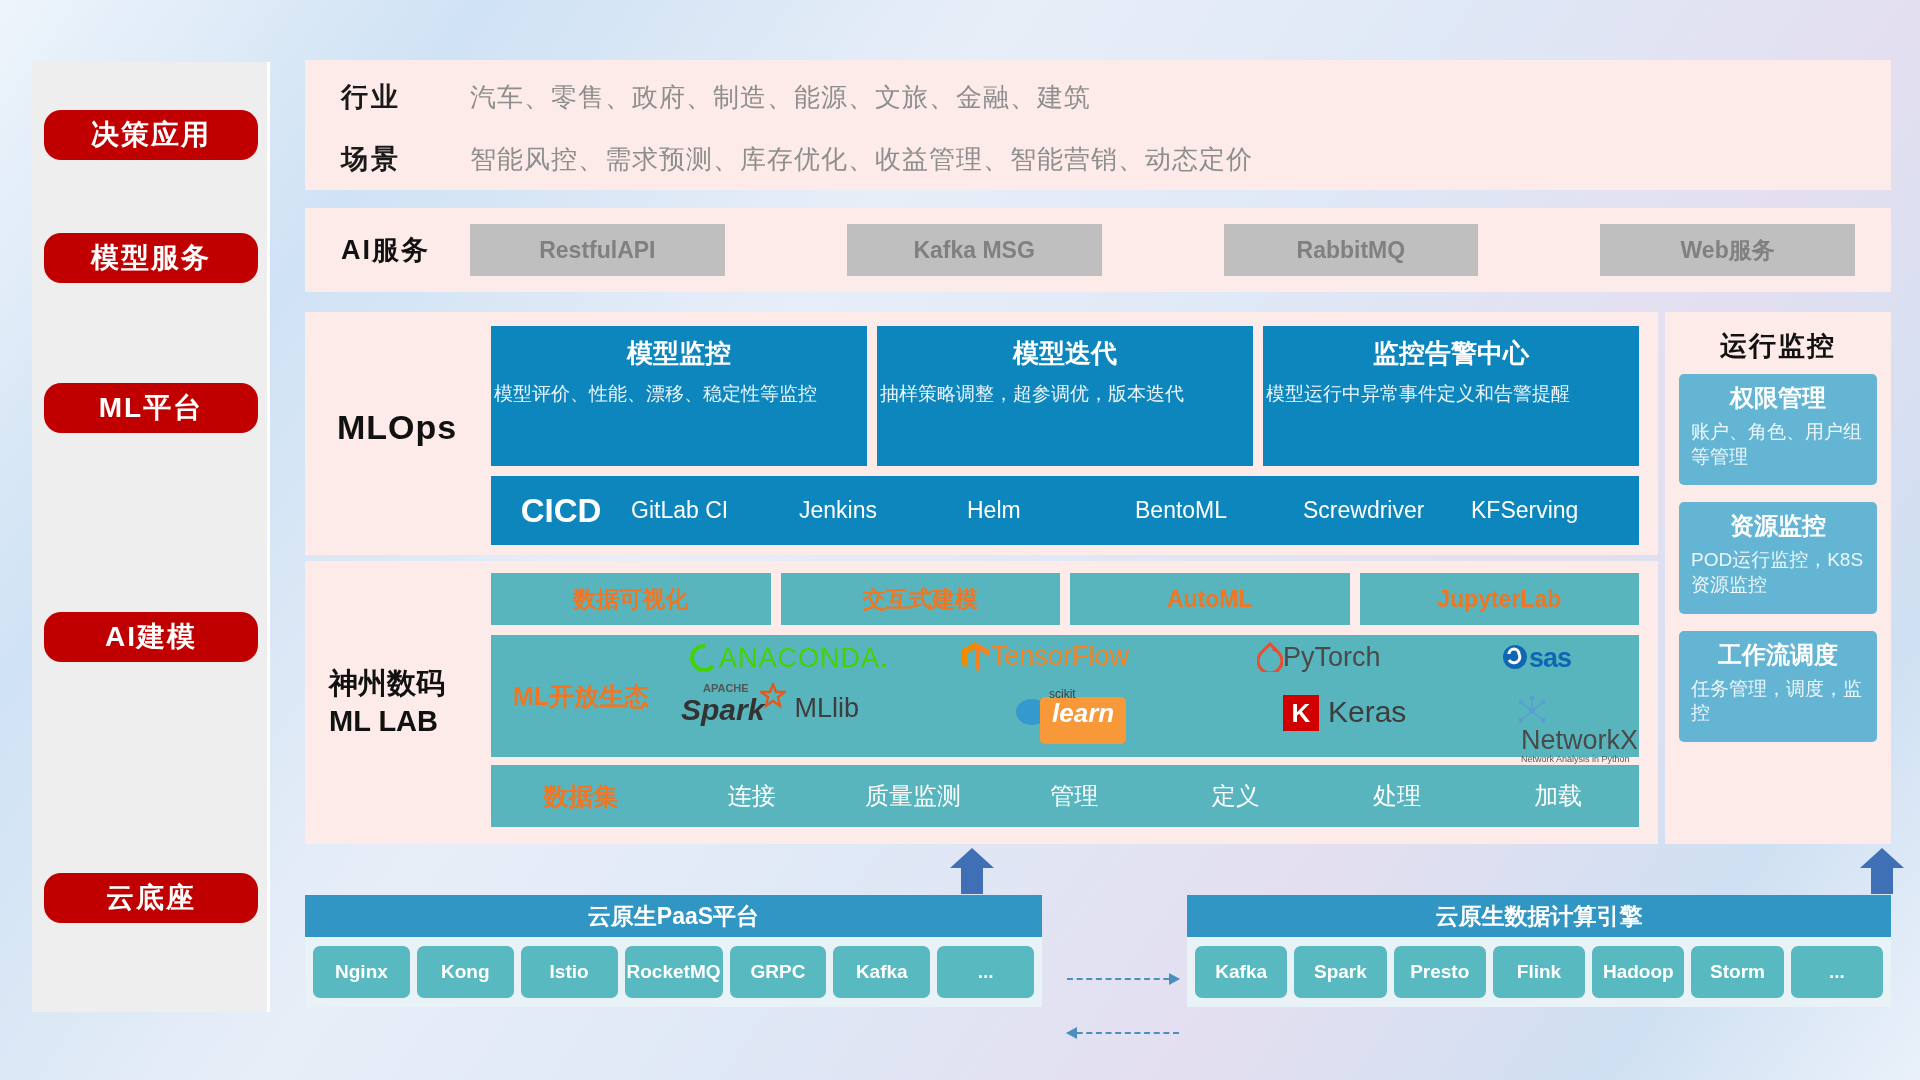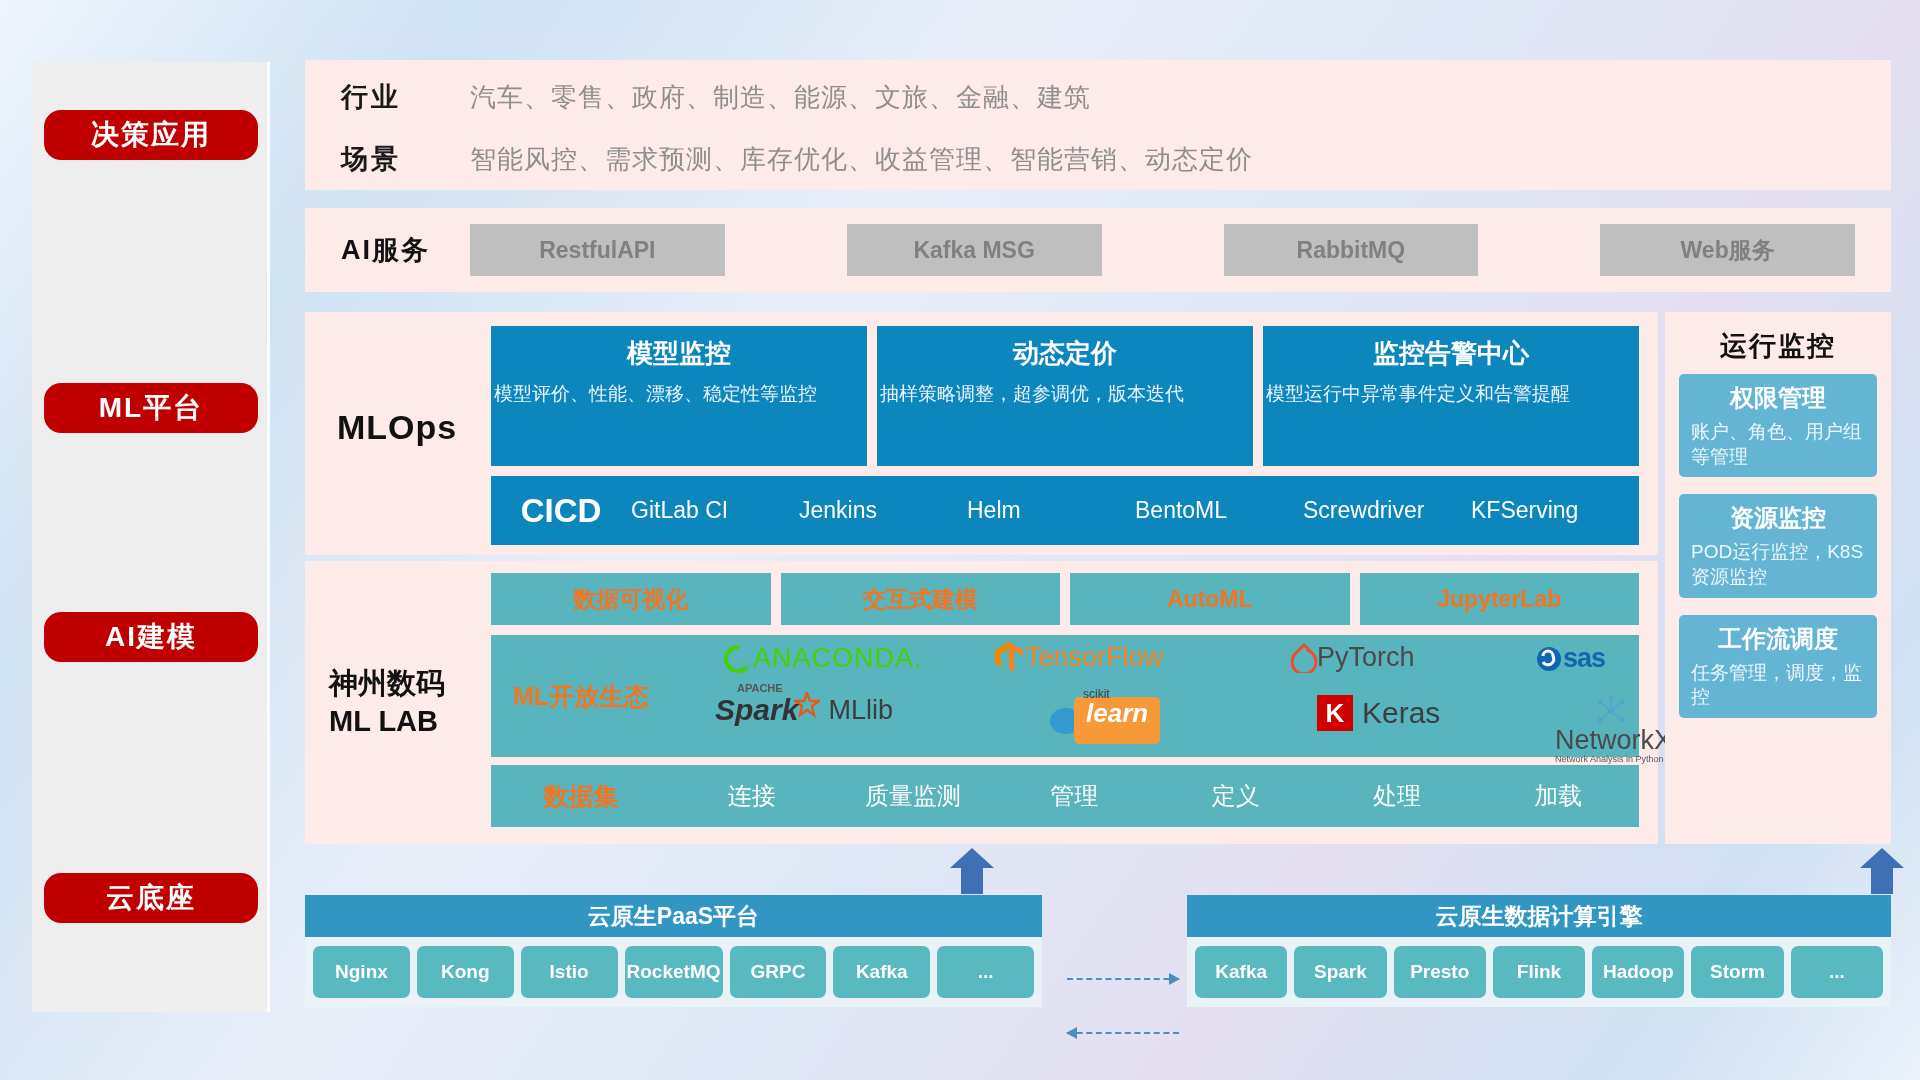--- a/index.html
+++ b/index.html
@@ -93,40 +93,40 @@
     flex: 1; height: 52px; background: #58b5bd; color: #f07623;
     font-size: 23px; font-weight: bold;
     display: flex; align-items: center; justify-content: center;
   }
   #lab-eco {
     position: absolute; left: 186px; top: 74px; width: 1148px; height: 122px;
     background: #58b5bd; display: flex; align-items: center;
   }
   #eco-label { width: 180px; text-align: center; color: #f07623; font-size: 25px; font-weight: bold; }
   #eco-logos { flex: 1; height: 100%; position: relative; }
-  .logo { position: absolute; display: flex; align-items: center; margin-left: 34px; }
+  .logo { position: absolute; display: flex; align-items: flex-start; }
   .logo-txt { font-size: 27px; }
 
   #lab-data {
     position: absolute; left: 186px; top: 204px; width: 1148px; height: 62px;
     background: #58b5bd; display: flex; align-items: center; color: #fff;
   }
   #data-title { width: 180px; text-align: center; color: #f07623; font-size: 25px; font-weight: bold; }
   #data-items { flex: 1; display: flex; }
   .data-item { flex: 1; text-align: center; font-size: 24px; }
 
   
   #mon-col {
     position: absolute; left: 1360px; top: 312px; width: 226px; height: 532px;
     background: #fcebe8;
   }
   #mon-title { text-align: center; font-size: 27px; font-weight: bold; color: #111; padding: 16px 0 10px; letter-spacing: 2px; }
   .mon-card {
     margin: 0 14px 17px; background: #63b5d3; border-radius: 5px;
-    padding: 8px 12px 8px; color: #fff;
+    padding: 8px 12px 16px; color: #fff;
   }
   .mon-card h5 { font-size: 24px; font-weight: bold; text-align: center; margin-bottom: 6px; }
   .mon-card p { font-size: 19px; line-height: 1.3; color: #ecf7fc; }
 
   
   #cloud-wrap { position: absolute; left: 0; top: 895px; width: 1586px; height: 150px; }
   .cloud-group { position: absolute; top: 0; }
   #cloud-paas { left: 0; width: 737px; }
   #cloud-engine { left: 882px; width: 704px; }
   .cloud-head {
@@ -165,20 +165,23 @@
     border-right: 11px solid #4a8fc0;
   }
 </style>
 </head>
 <body>
 
 <div id="left-rail">
   <div class="rail-chip" id="chip-0">
     <span>决策应用</span>
   </div>
+  <div class="rail-chip" id="chip-1">
+    <span>模型服务</span>
+  </div>
   <div class="rail-chip" id="chip-2">
     <span>ML平台</span>
   </div>
   <div class="rail-chip" id="chip-3">
     <span>AI建模</span>
   </div>
   <div class="rail-chip" id="chip-4">
     <span>云底座</span>
   </div>
 </div>
@@ -207,21 +210,21 @@
   </div>
 
   <div class="pink-band" id="band-mlops">
     <div id="mlops-label">MLOps</div>
     <div id="mlops-cards">
       <div class="mlops-card">
         <h4>模型监控</h4>
         <p>模型评价、性能、漂移、稳定性等监控</p>
       </div>
       <div class="mlops-card">
-        <h4>动态定价</h4>
+        <h4>模型迭代</h4>
         <p>抽样策略调整，超参调优，版本迭代</p>
       </div>
       <div class="mlops-card">
         <h4>监控告警中心</h4>
         <p>模型运行中异常事件定义和告警提醒</p>
       </div>
     </div>
     <div id="cicd-bar">
       <div id="cicd-title">CICD</div>
       <div id="cicd-items">

